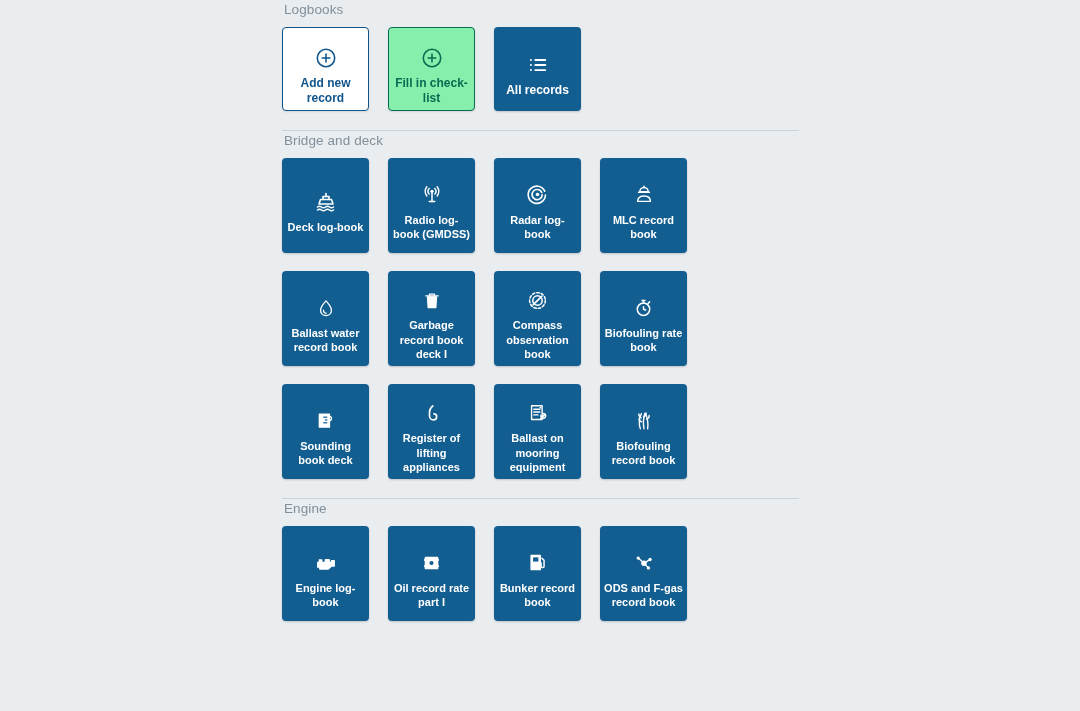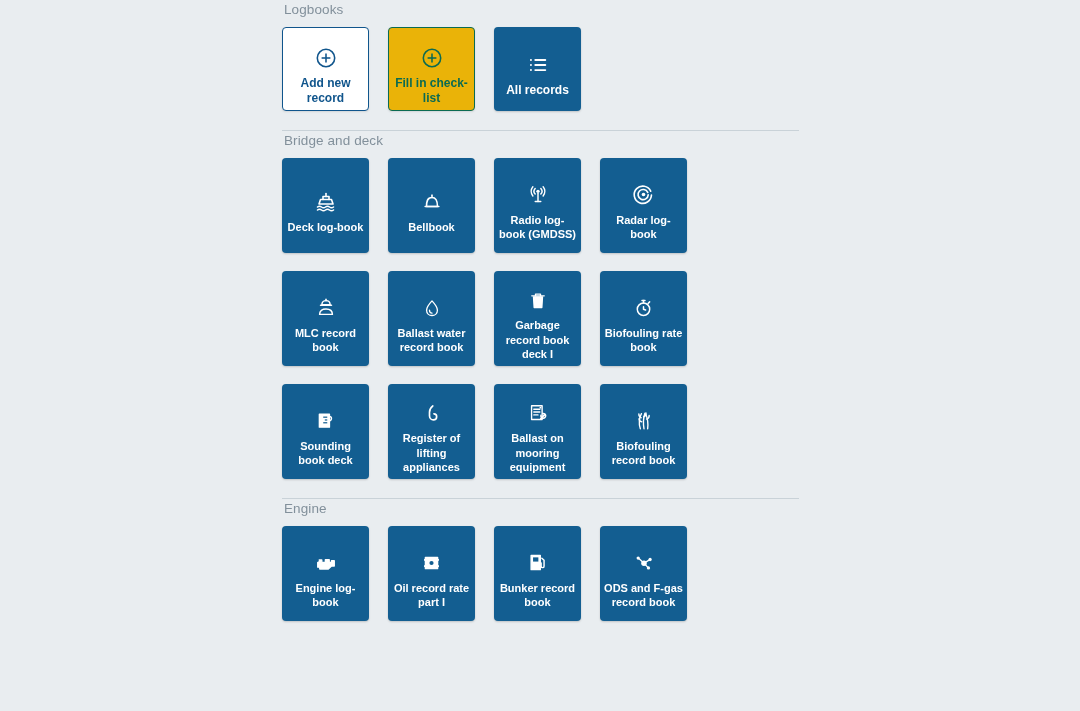--- a/index.html
+++ b/index.html
@@ -60,21 +60,21 @@
     user-select: none;
   }
   .tile.tall { height: 95px; }
   .tile.white {
     background: #ffffff;
     color: #10558c;
     border: 1.5px solid #10558c;
     box-shadow: 0 1px 2px rgba(0,0,0,0.10);
   }
   .tile.green {
-    background: #eab308;
+    background: #86efac;
     color: #0b6b52;
     border: 1.5px solid #0b6b52;
     box-shadow: 0 1px 2px rgba(0,0,0,0.10);
   }
   .tile .ic {
     height: 24px;
     display: flex;
     align-items: center;
     justify-content: center;
     margin-bottom: 6px;
@@ -150,30 +150,20 @@
               <path d="M5 14 L6.5 9.5 L17.5 9.5 L19 14 Z"></path>
               <path d="M9 9.5 L9 6.5 L15 6.5 L15 9.5"></path>
               <line x1="12" y1="3.5" x2="12" y2="6.5"></line>
               <path d="M3.5 17 q2 -1.6 4 0 q2 1.6 4 0 q2 -1.6 4 0 q2 1.6 4 0"></path>
               <path d="M3.5 20 q2 -1.6 4 0 q2 1.6 4 0 q2 -1.6 4 0 q2 1.6 4 0"></path>
             </svg>
           </span>
           <span class="lbl">Deck log-book</span>
         </div>
 
-        <div class="tile tall">
-          <span class="ic">
-            <svg width="22" height="24" viewBox="0 0 24 24" fill="none" stroke="#fff" stroke-width="1.7" stroke-linecap="round" stroke-linejoin="round">
-              <path d="M6 17 C6 12 6.5 7 12 7 C17.5 7 18 12 18 17 Z"></path>
-              <line x1="4.5" y1="17" x2="19.5" y2="17"></line>
-              <line x1="12" y1="4.5" x2="12" y2="7"></line>
-            </svg>
-          </span>
-          <span class="lbl">Bellbook</span>
-        </div>
 
         <div class="tile tall">
           <span class="ic">
             <svg width="24" height="22" viewBox="0 0 24 24" fill="none" stroke="#fff" stroke-width="1.6" stroke-linecap="round">
               <circle cx="12" cy="8" r="1.8" fill="#fff" stroke="none"></circle>
               <path d="M8.9 5 A4.4 4.4 0 0 0 8.9 11"></path>
               <path d="M15.1 5 A4.4 4.4 0 0 1 15.1 11"></path>
               <path d="M6.4 3 A7.8 7.8 0 0 0 6.4 13"></path>
               <path d="M17.6 3 A7.8 7.8 0 0 1 17.6 13"></path>
               <line x1="12" y1="10" x2="12" y2="19"></line>
@@ -220,20 +210,30 @@
           <span class="ic">
             <svg width="20" height="23" viewBox="0 0 24 24" fill="none" stroke="#fff" stroke-width="1.6" stroke-linecap="round" stroke-linejoin="round">
               <line x1="4.5" y1="6.4" x2="19.5" y2="6.4"></line>
               <path d="M9 6.4 L9 4.3 L15 4.3 L15 6.4"></path>
               <path d="M6.6 7.6 L17.4 7.6 L16.6 20.4 L7.4 20.4 Z" fill="#fff" stroke="#fff"></path>
             </svg>
           </span>
           <span class="lbl">Garbage record book deck I</span>
         </div>
 
+        <div class="tile tall">
+          <span class="ic">
+            <svg width="23" height="23" viewBox="0 0 24 24" fill="none" stroke="#fff" stroke-width="1.6" stroke-linecap="round">
+              <circle cx="12" cy="12" r="8.2" stroke-dasharray="2.6 2.1"></circle>
+              <circle cx="12" cy="12" r="4.9"></circle>
+              <line x1="7.6" y1="16.4" x2="16.4" y2="7.6" stroke-width="1.8"></line>
+            </svg>
+          </span>
+          <span class="lbl">Compass observation book</span>
+        </div>
 
         <div class="tile tall">
           <span class="ic">
             <svg width="21" height="23" viewBox="0 0 24 24" fill="none" stroke="#fff" stroke-width="1.7" stroke-linecap="round" stroke-linejoin="round">
               <circle cx="12" cy="14" r="7.1"></circle>
               <path d="M10.3 4 L13.7 4"></path>
               <path d="M12 4 L12 6.9"></path>
               <path d="M17.2 7.4 L19 5.6"></path>
               <path d="M12 11 L12 14 L14.4 14.9"></path>
             </svg>

